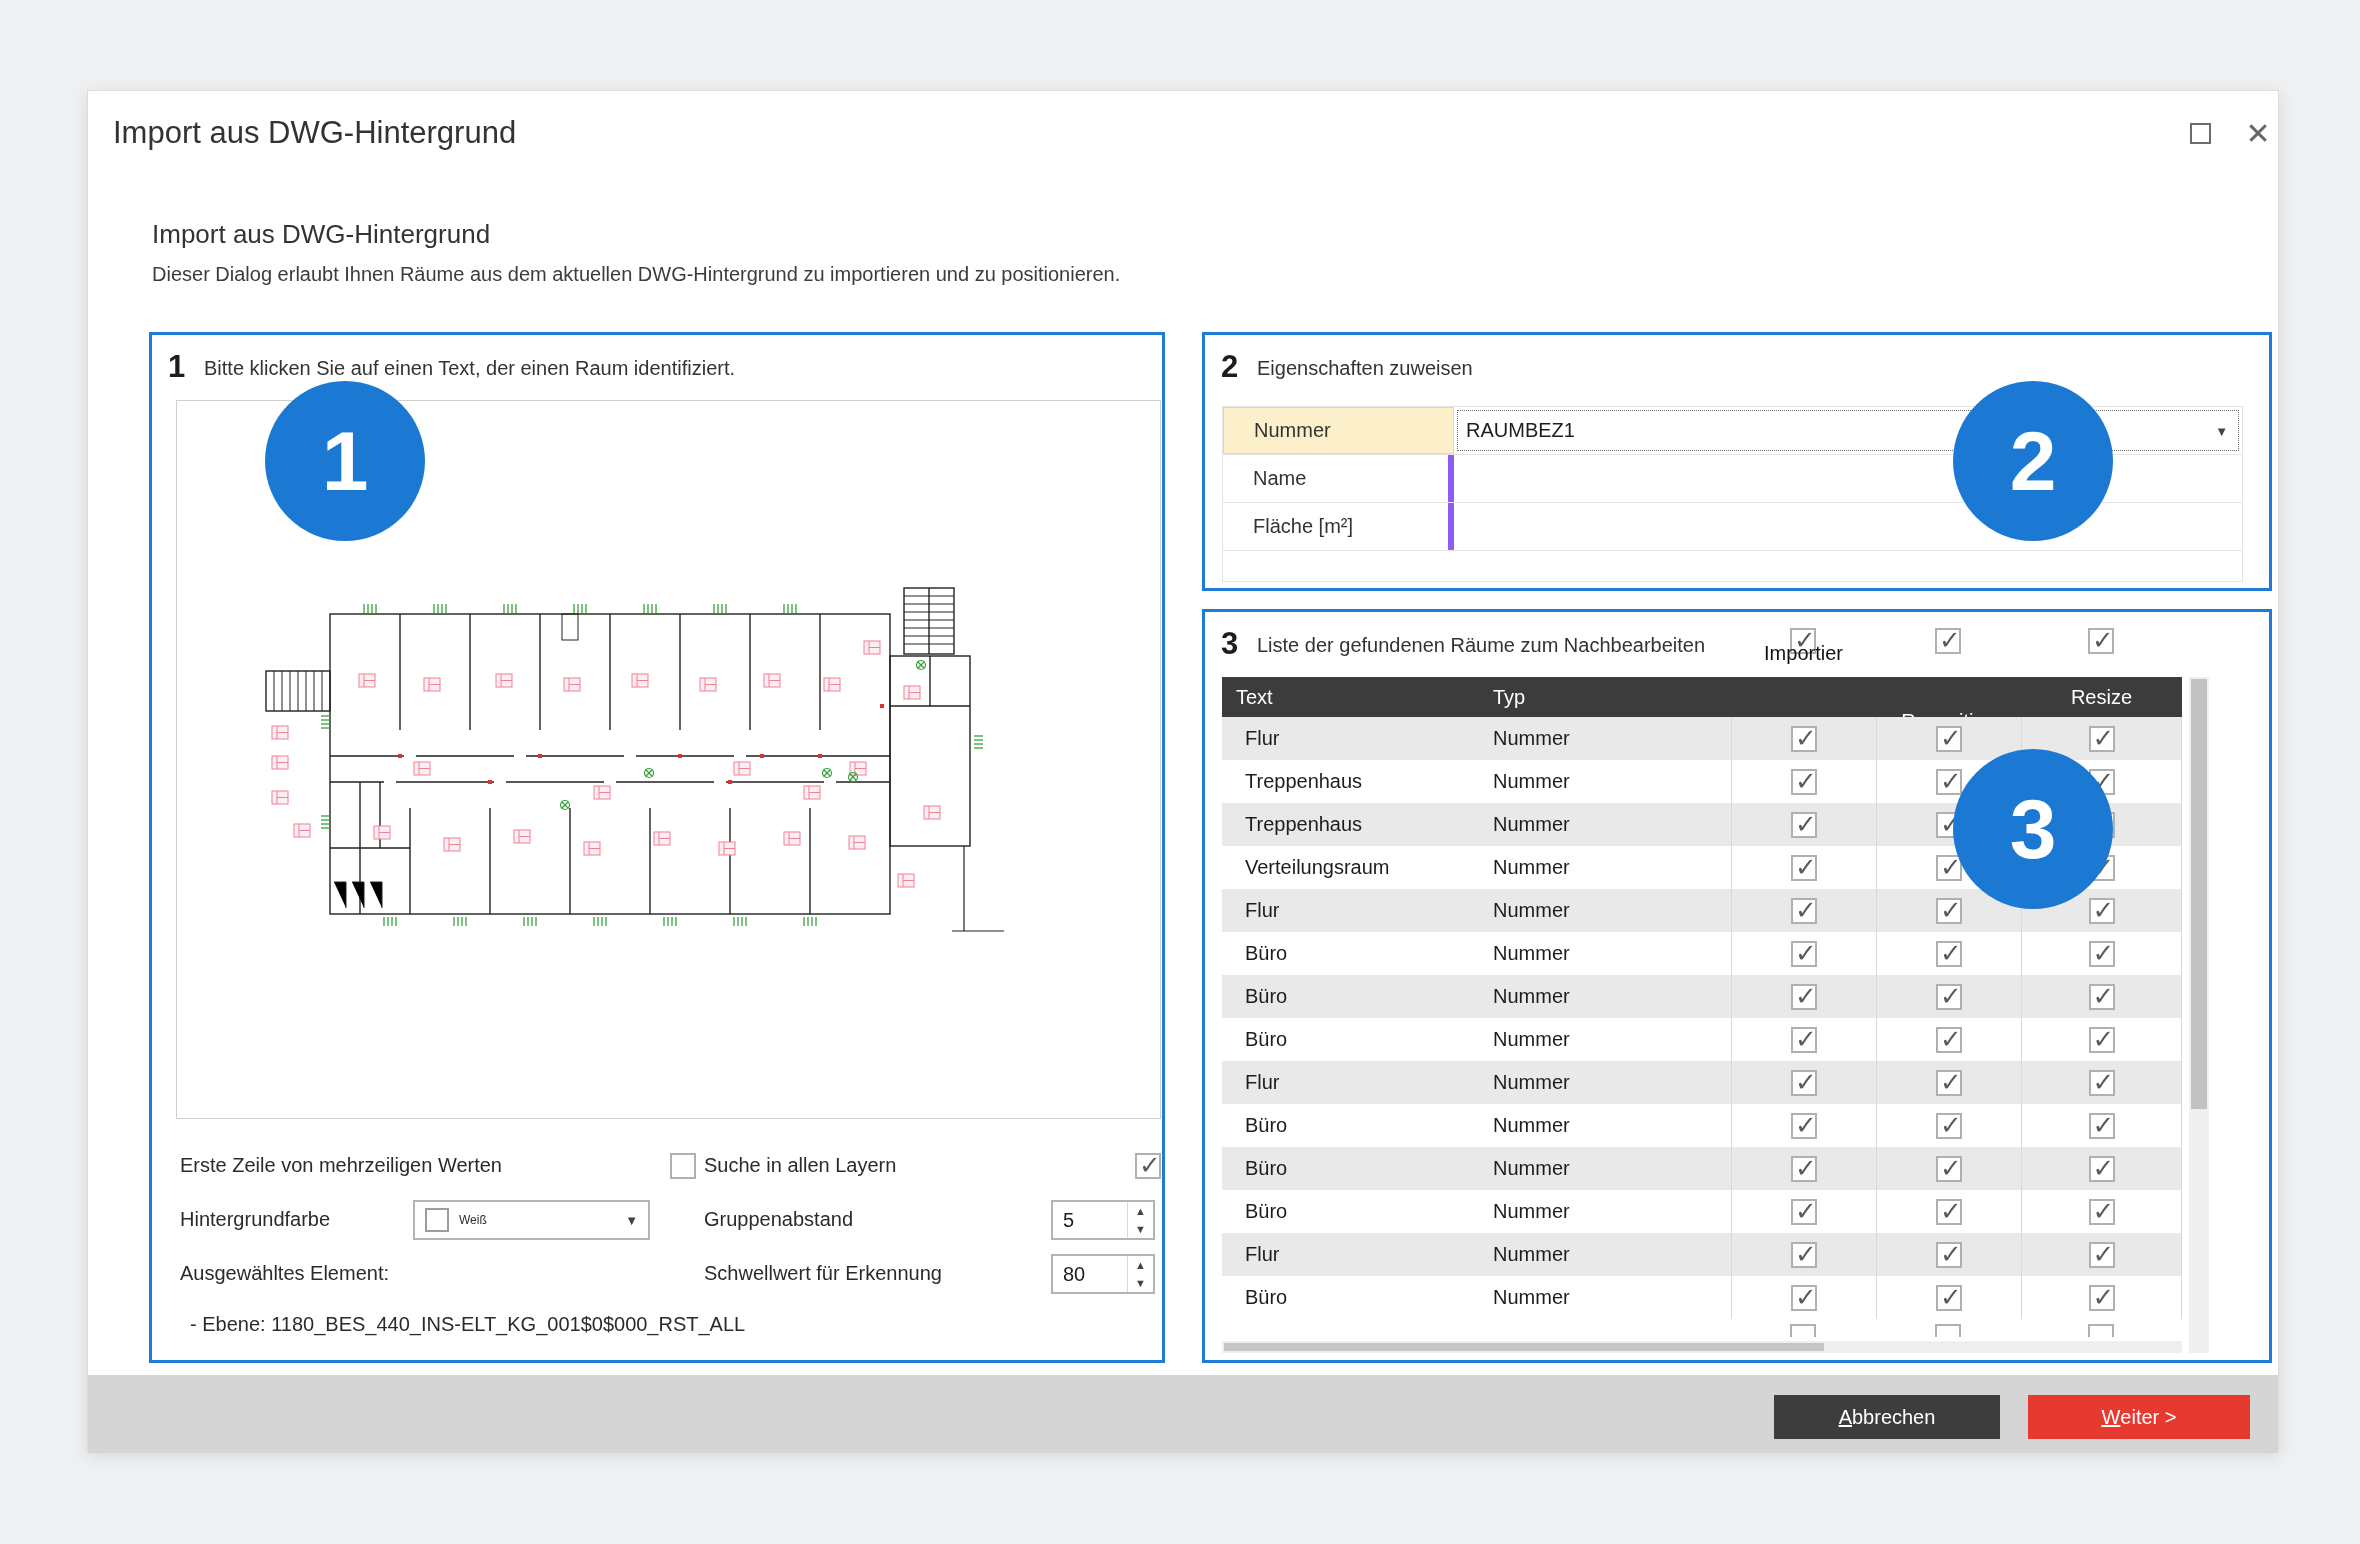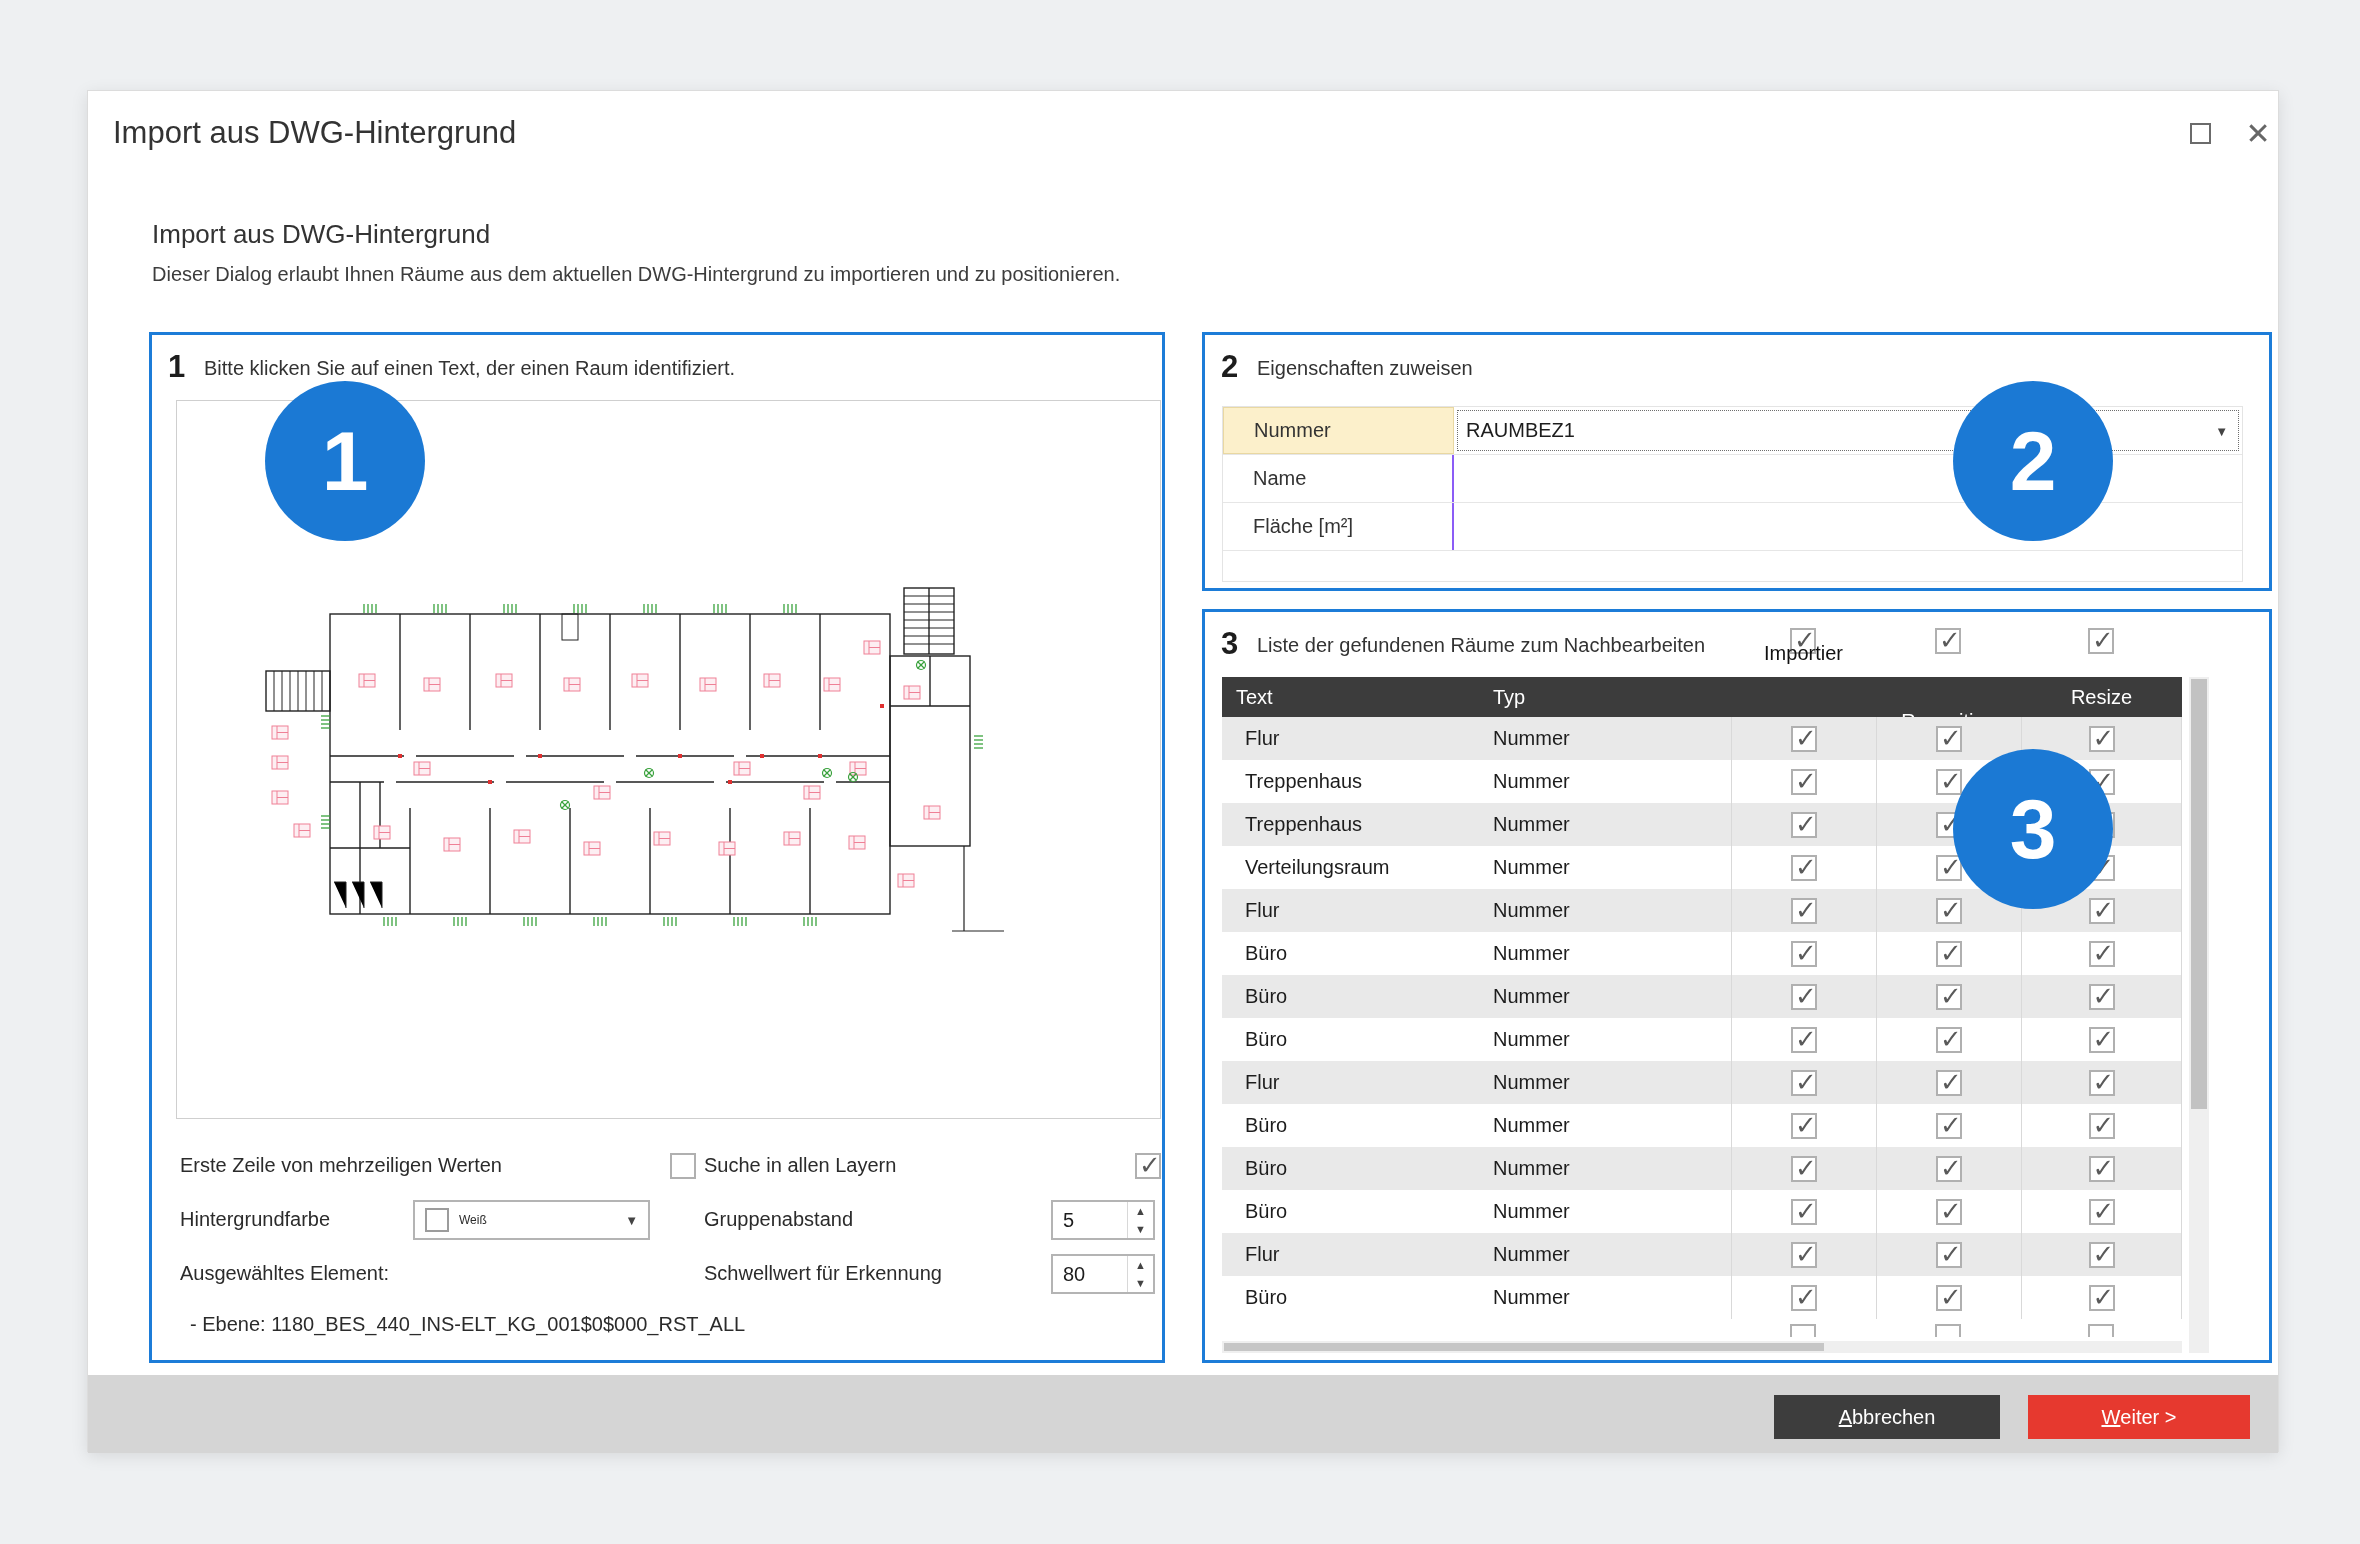--- a/index.html
+++ b/index.html
@@ -47,21 +47,21 @@
 
   .numwrap { position:absolute; width:104px; height:40px; border:2px solid #b4b4b4; background:#fff; }
   .numfield { position:absolute; left:0; top:0; width:74px; height:100%; border:none; outline:none;
               font-family:inherit; font-size:20px; padding-left:10px; color:#1d1d1d; background:transparent; }
   .spincol { position:absolute; right:0; top:0; width:26px; height:100%; display:flex; flex-direction:column; border-left:1px solid #d8d8d8; }
   .spinbtn { flex:1; display:flex; align-items:center; justify-content:center; font-size:11px; color:#444; cursor:pointer; }
 
   
   .form-table { position:absolute; left:17px; top:71px; width:1021px; border:1px solid #e4e4e4; background:#fff; }
   .form-row { display:flex; height:48px; border-bottom:1px solid #e6e6e6; }
-  .form-label { width:231px; border-right:2px solid #8b5cf6; display:flex; align-items:center; padding-left:30px; font-size:20px; color:#333; }
+  .form-label { width:231px; border-right:6px solid #8b5cf6; display:flex; align-items:center; padding-left:30px; font-size:20px; color:#333; }
   .form-label.cream { background:#fcf0cb; border:1px solid #e9d8a2; border-right:1px solid #e9d8a2; }
   .form-value { flex:1; position:relative; display:flex; align-items:center; font-size:20px; color:#1d1d1d; }
   .form-value.focus { border:1px dotted #6e6e6e; margin:3px; padding-left:8px; cursor:pointer; }
   .form-value .caret { position:absolute; right:10px; top:50%; transform:translateY(-50%); margin:0; }
   .form-strip { height:30px; }
 
   
   .sa-cb { position:absolute; top:16px; }
   .thead { position:absolute; left:17px; top:65px; width:960px; height:40px; background:#3c3c3c; display:flex; color:#fff; font-size:20px; }
   .hc { display:flex; align-items:center; }

